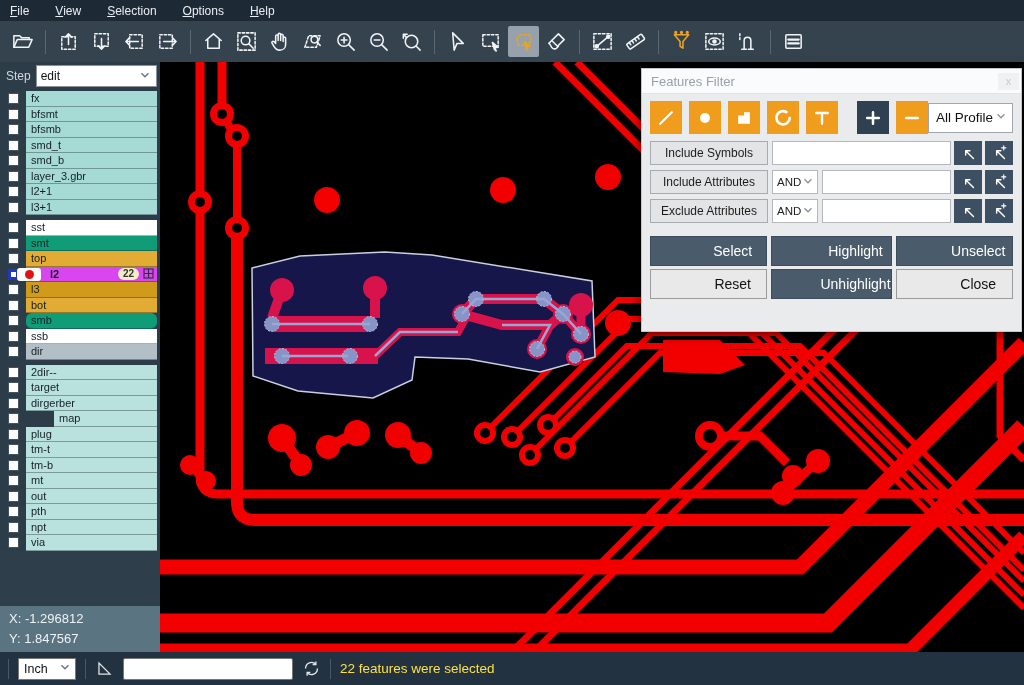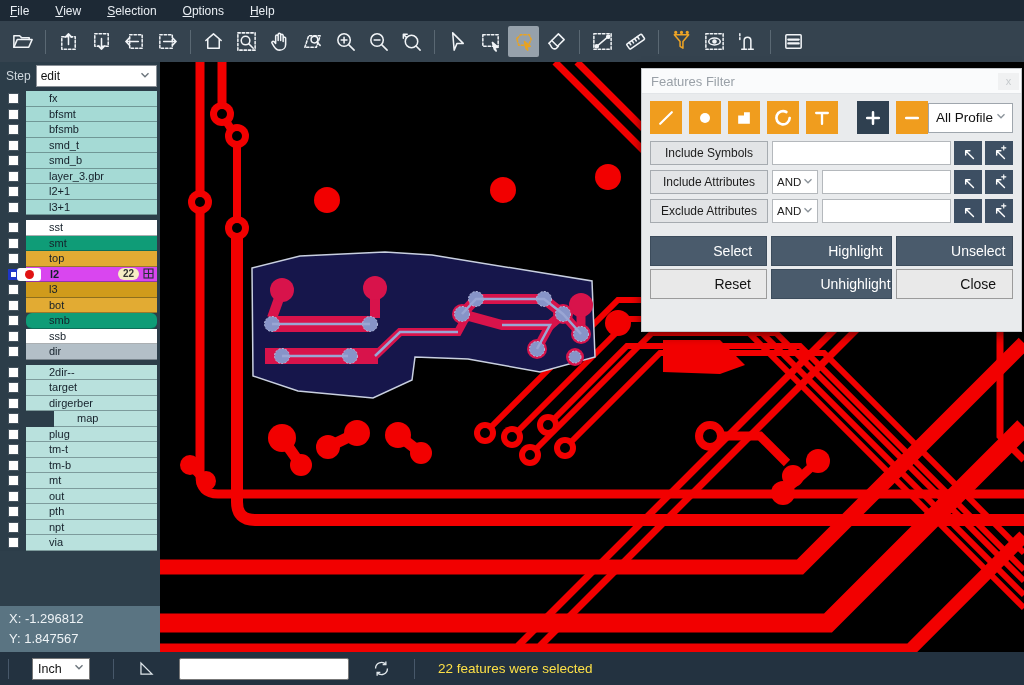--- a/index.html
+++ b/index.html
@@ -26,21 +26,21 @@
   
   .sidebar { position:absolute; left:0; top:0; width:160px; height:590px; background:#2c3d49; display:flex; flex-direction:column; z-index:2; }
   .step-row { height:28px; display:flex; align-items:center; gap:5px; padding:3px 3px 3px 6px; color:#cfd8de; font-size:12px; flex:0 0 auto; }
   .step-select { flex:1; height:22px; background:#fff; border:1px solid #8a9097; display:flex; align-items:center; padding:0 4px; color:#111; font-size:12px; }
   .step-select .chev { margin-left:auto; color:#6c757c; }
   .layers { flex:0 0 auto; margin-top:1px; }
   .layer-row { height:15.5px; display:flex; align-items:stretch; position:relative; }
   .cb-cell { width:26px; display:flex; align-items:center; justify-content:center; flex:0 0 auto; }
   .checkbox { width:11px; height:11px; background:#fff; border:1px solid #45535e; }
   .layer-row.selected .checkbox { border:3px solid #1f36c8; }
-  .name-cell { flex:1; margin-right:3px; display:flex; align-items:center; padding-left:23px; font-size:11px; color:#15202a; border-bottom:1px solid rgba(15,25,35,.35); overflow:hidden; white-space:nowrap; }
+  .name-cell { flex:1; margin-right:3px; display:flex; align-items:center; padding-left:5px; font-size:11px; color:#15202a; border-bottom:1px solid rgba(15,25,35,.35); overflow:hidden; white-space:nowrap; }
   .layer-row.selected .name-cell { padding-left:24px; }
   .sel-indicator { position:absolute; left:17px; top:1px; width:24px; height:13px; background:#fff; border-radius:3px; display:flex; align-items:center; justify-content:center; z-index:3; }
   .sel-indicator .dot { width:9px; height:9px; border-radius:50%; background:#e01212; }
   .badge { margin-left:auto; background:#f6edc4; border-radius:7px; font-size:10px; line-height:12px; height:12px; padding:0 5px; color:#333; flex:0 0 auto; }
   .grid-ic { margin:0 3px 0 4px; flex:0 0 auto; display:flex; color:#26313a; }
   .group-gap { height:5px; }
   .sidebar-void { flex:1; background:#2e3f4b; }
   .coords-panel { height:46px; background:#5a7482; color:#eef3f6; font-size:13px; padding:3px 9px; line-height:20px; flex:0 0 auto; }
 
   
@@ -63,21 +63,21 @@
   .and-select { width:46px; height:24px; background:#fff; border:1px solid #b4b8bc; margin-left:4px; display:flex; align-items:center; padding:0 2px 0 4px; font-size:11.5px; color:#222; flex:0 0 auto; }
   .finput { flex:1; height:24px; background:#fff; border:1px solid #b4b8bc; margin-left:4px; font-size:12px; padding:0 4px; min-width:0; }
   .icon-btn { width:28px; height:24px; background:#3d4f63; color:#fff; margin-left:3px; display:flex; align-items:center; justify-content:center; flex:0 0 auto; }
   .icon-btn svg { width:17px; height:17px; }
   .actions { display:grid; grid-template-columns:1fr 1fr 1fr; gap:3px 4px; margin-top:8px; }
   .act-btn { height:30px; display:flex; align-items:center; justify-content:center; font-size:14px;padding-left:48px; }
   .act-btn.dark { background:#4a5b6c; color:#fff; border:1px solid #3c4c5c; }
   .act-btn.light { background:#e9e9e9; color:#111; border:1px solid #9b9b9b; }
 
   
-  .statusbar { height:33px; background:#233240; display:flex; align-items:center; padding:0 8px; gap:23px; flex:0 0 auto; }
+  .statusbar { height:33px; background:#233240; display:flex; align-items:center; padding:0 8px; gap:9px; flex:0 0 auto; }
   .sb-sep { width:1px; height:20px; background:#47586a; }
   .unit-select { width:58px; height:22px; background:#fff; border:1px solid #777; display:flex; align-items:center; padding:0 3px 0 5px; font-size:12.5px; color:#111; }
   .unit-select .chev { margin-left:auto; color:#6c757c; }
   .corner-ic, .sync-ic { color:#dfe6ea; display:flex; }
   .cmd-input { width:170px; height:22px; background:#fff; border:1px solid #777; border-radius:2px; font-size:12px; padding:0 4px; }
   .sb-message { color:#fde047; font-size:13.5px; }
   .chev svg { width:14px; height:14px; }
 </style>
 </head>
 <body>

